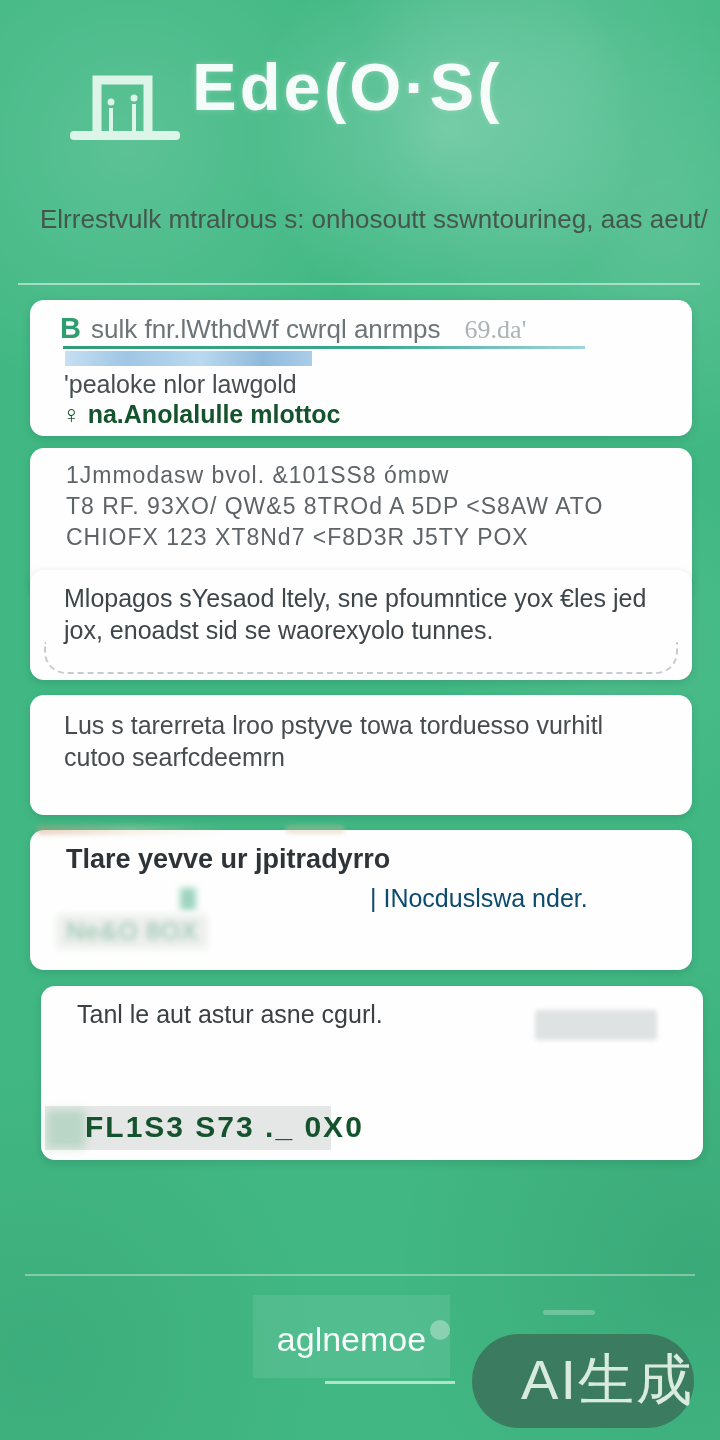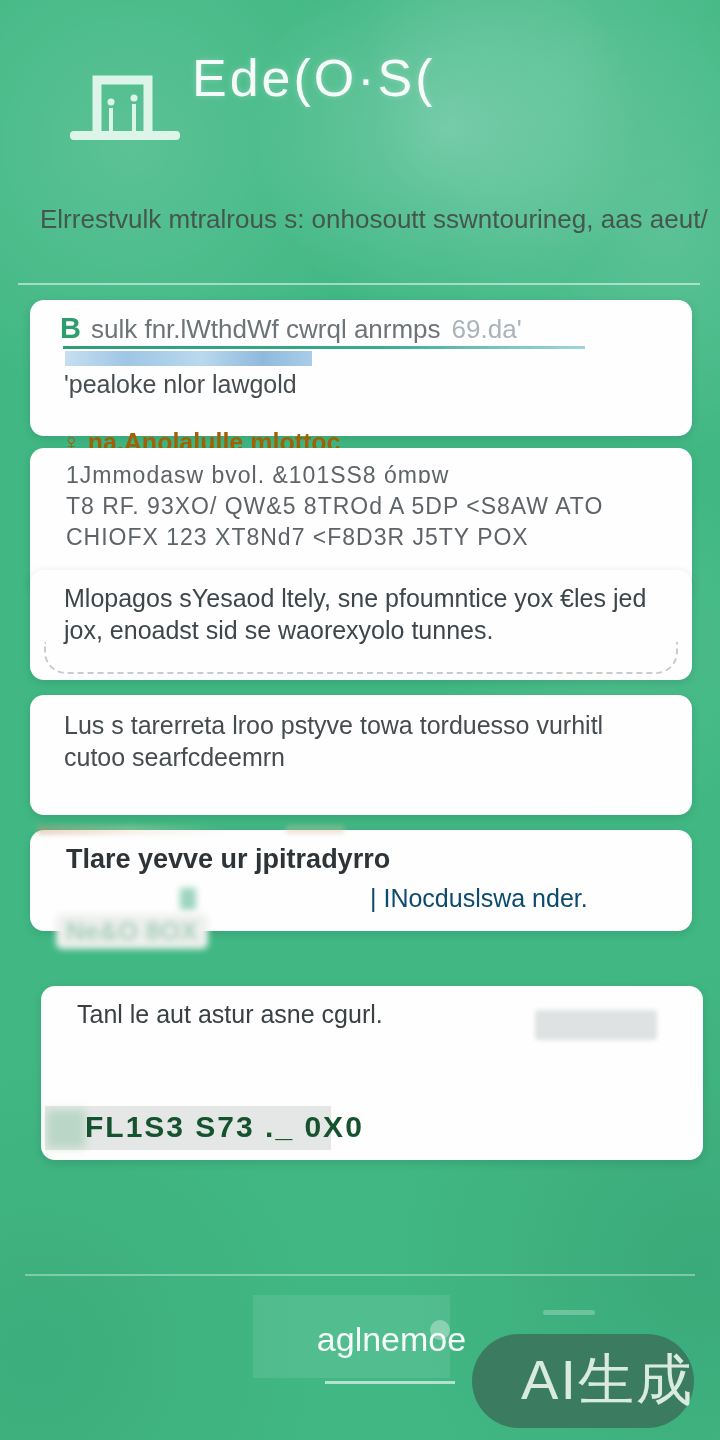--- a/index.html
+++ b/index.html
@@ -13,53 +13,53 @@
       radial-gradient(circle at 80% 3%, rgba(255,255,255,0.12), rgba(255,255,255,0) 14%),
       radial-gradient(circle at 97% 88%, rgba(0,40,25,0.10), rgba(0,40,25,0) 22%),
       radial-gradient(circle at 5% 94%, rgba(0,40,25,0.08), rgba(0,40,25,0) 20%),
       radial-gradient(circle at 85% 45%, rgba(255,255,255,0.07), rgba(255,255,255,0) 18%),
       #41b884;
   }
   
   .logo-icon{position:absolute;left:70px;top:68px;width:110px;height:78px;opacity:.9;}
   .wordmark{
     position:absolute;left:192px;top:48px;width:520px;height:100px;
-    font-size:52px;font-weight:normal;color:rgba(255,255,255,0.93);
+    font-size:67px;font-weight:bold;color:rgba(255,255,255,0.93);
     letter-spacing:3px;white-space:nowrap;
     text-shadow:0 0 6px rgba(255,255,255,0.25);
   }
   .subtitle{
     position:absolute;left:24px;top:204px;width:692px;
     font-size:26px;color:#45564d;white-space:nowrap;margin-left:16px;
   }
   .divider-top{position:absolute;left:18px;top:283px;width:682px;height:2px;background:rgba(255,255,255,0.5);}
   .divider-bottom{position:absolute;left:25px;top:1274px;width:670px;height:2px;background:rgba(255,255,255,0.35);}
 
   
   .card{
     position:absolute;left:30px;width:662px;background:#fdfefd;border-radius:14px;
     box-shadow:0 3px 9px rgba(15,70,50,0.18);
   }
   .card1{top:300px;height:136px;}
   .card2{top:448px;height:144px;}
   .card3{top:570px;height:110px;}
   .card4{top:695px;height:120px;}
-  .card5{top:830px;height:101px;}
+  .card5{top:830px;height:140px;}
   .card6{top:986px;height:174px;margin-left:11px;}
 
   
   .c1-titlerow{position:absolute;left:30px;top:12px;font-size:26px;color:#6d7478;white-space:nowrap;}
   .c1-b{color:#2e9e6f;font-weight:bold;font-size:29px;margin-right:10px;}
-  .c1-suffix{color:#aab3b8;margin-left:11px;}
+  .c1-suffix{color:#aab3b8;margin-left:24px;font-family:Liberation Serif, serif;}
   .c1-underline{position:absolute;left:33px;top:46px;width:522px;height:3px;
     background:linear-gradient(90deg,#2f9e77 0%,#3aa98d 60%,#7cc4c4 85%,#9ed4dd 100%);}
   .c1-highlight{position:absolute;left:35px;top:51px;width:247px;height:15px;
     background:linear-gradient(90deg,#c6dff1 0%,#9fc6e4 25%,#b9d9ee 55%,#8fb9dc 80%,#a9cde8 100%);}
   .c1-line1{position:absolute;left:34px;top:70px;font-size:25px;color:#474d51;white-space:nowrap;}
-  .c1-line2{position:absolute;left:32px;top:100px;font-size:25px;font-weight:600;color:#a16207;white-space:nowrap;margin-top:28px;}
+  .c1-line2{position:absolute;left:32px;top:100px;font-size:25px;font-weight:600;color:#14532d;white-space:nowrap;}
 
   
   .c2-line{position:absolute;left:36px;font-size:23px;color:#5d6367;letter-spacing:1px;white-space:nowrap;}
   .c2-l1{top:14px;}
   .c2-l2{top:45px;}
   .c2-l3{top:76px;}
 
   
   .c3-line1{position:absolute;left:34px;top:14px;font-size:25px;color:#3e464b;white-space:nowrap;}
   .c3-line2{position:absolute;left:34px;top:46px;font-size:25px;color:#3e464b;white-space:nowrap;}
@@ -84,21 +84,21 @@
   
   .c6-title{position:absolute;left:36px;top:14px;font-size:25px;color:#3a4043;white-space:nowrap;}
   .c6-grayblock{position:absolute;right:46px;top:24px;width:122px;height:30px;background:#dfe2e2;border-radius:4px;filter:blur(2px);}
   .c6-codebar{position:absolute;left:4px;bottom:10px;width:286px;height:44px;background:#e5e7e6;}
   .c6-smudge{position:absolute;left:6px;bottom:12px;width:38px;height:38px;background:rgba(120,190,150,0.40);filter:blur(4px);}
   .c6-code{position:absolute;left:44px;bottom:16px;font-size:30px;font-weight:bold;color:#14532d;letter-spacing:2px;white-space:nowrap;}
 
   
   .footer-panel{position:absolute;left:253px;top:1295px;width:197px;height:83px;background:rgba(255,255,255,0.09);}
   .footer-label{position:absolute;left:253px;top:1320px;width:197px;text-align:center;
-    font-size:34px;color:rgba(255,255,255,0.95);padding-left:40px;}
+    font-size:34px;color:rgba(255,255,255,0.95);}
   .footer-dot{position:absolute;left:430px;top:1320px;width:20px;height:20px;border-radius:50%;background:rgba(255,255,255,0.33);}
   .footer-line{position:absolute;left:325px;top:1381px;width:130px;height:3px;background:rgba(255,255,255,0.6);}
   .artifact-line{position:absolute;left:543px;top:1310px;width:52px;height:5px;border-radius:3px;background:rgba(255,255,255,0.25);}
 
   .ai-badge{
     position:absolute;left:472px;top:1334px;width:222px;height:94px;border-radius:47px;
     background:#3b7c61;display:flex;align-items:center;justify-content:flex-end;
     font-size:56px;color:#d9ebdc;letter-spacing:2px;
   }
 </style>

